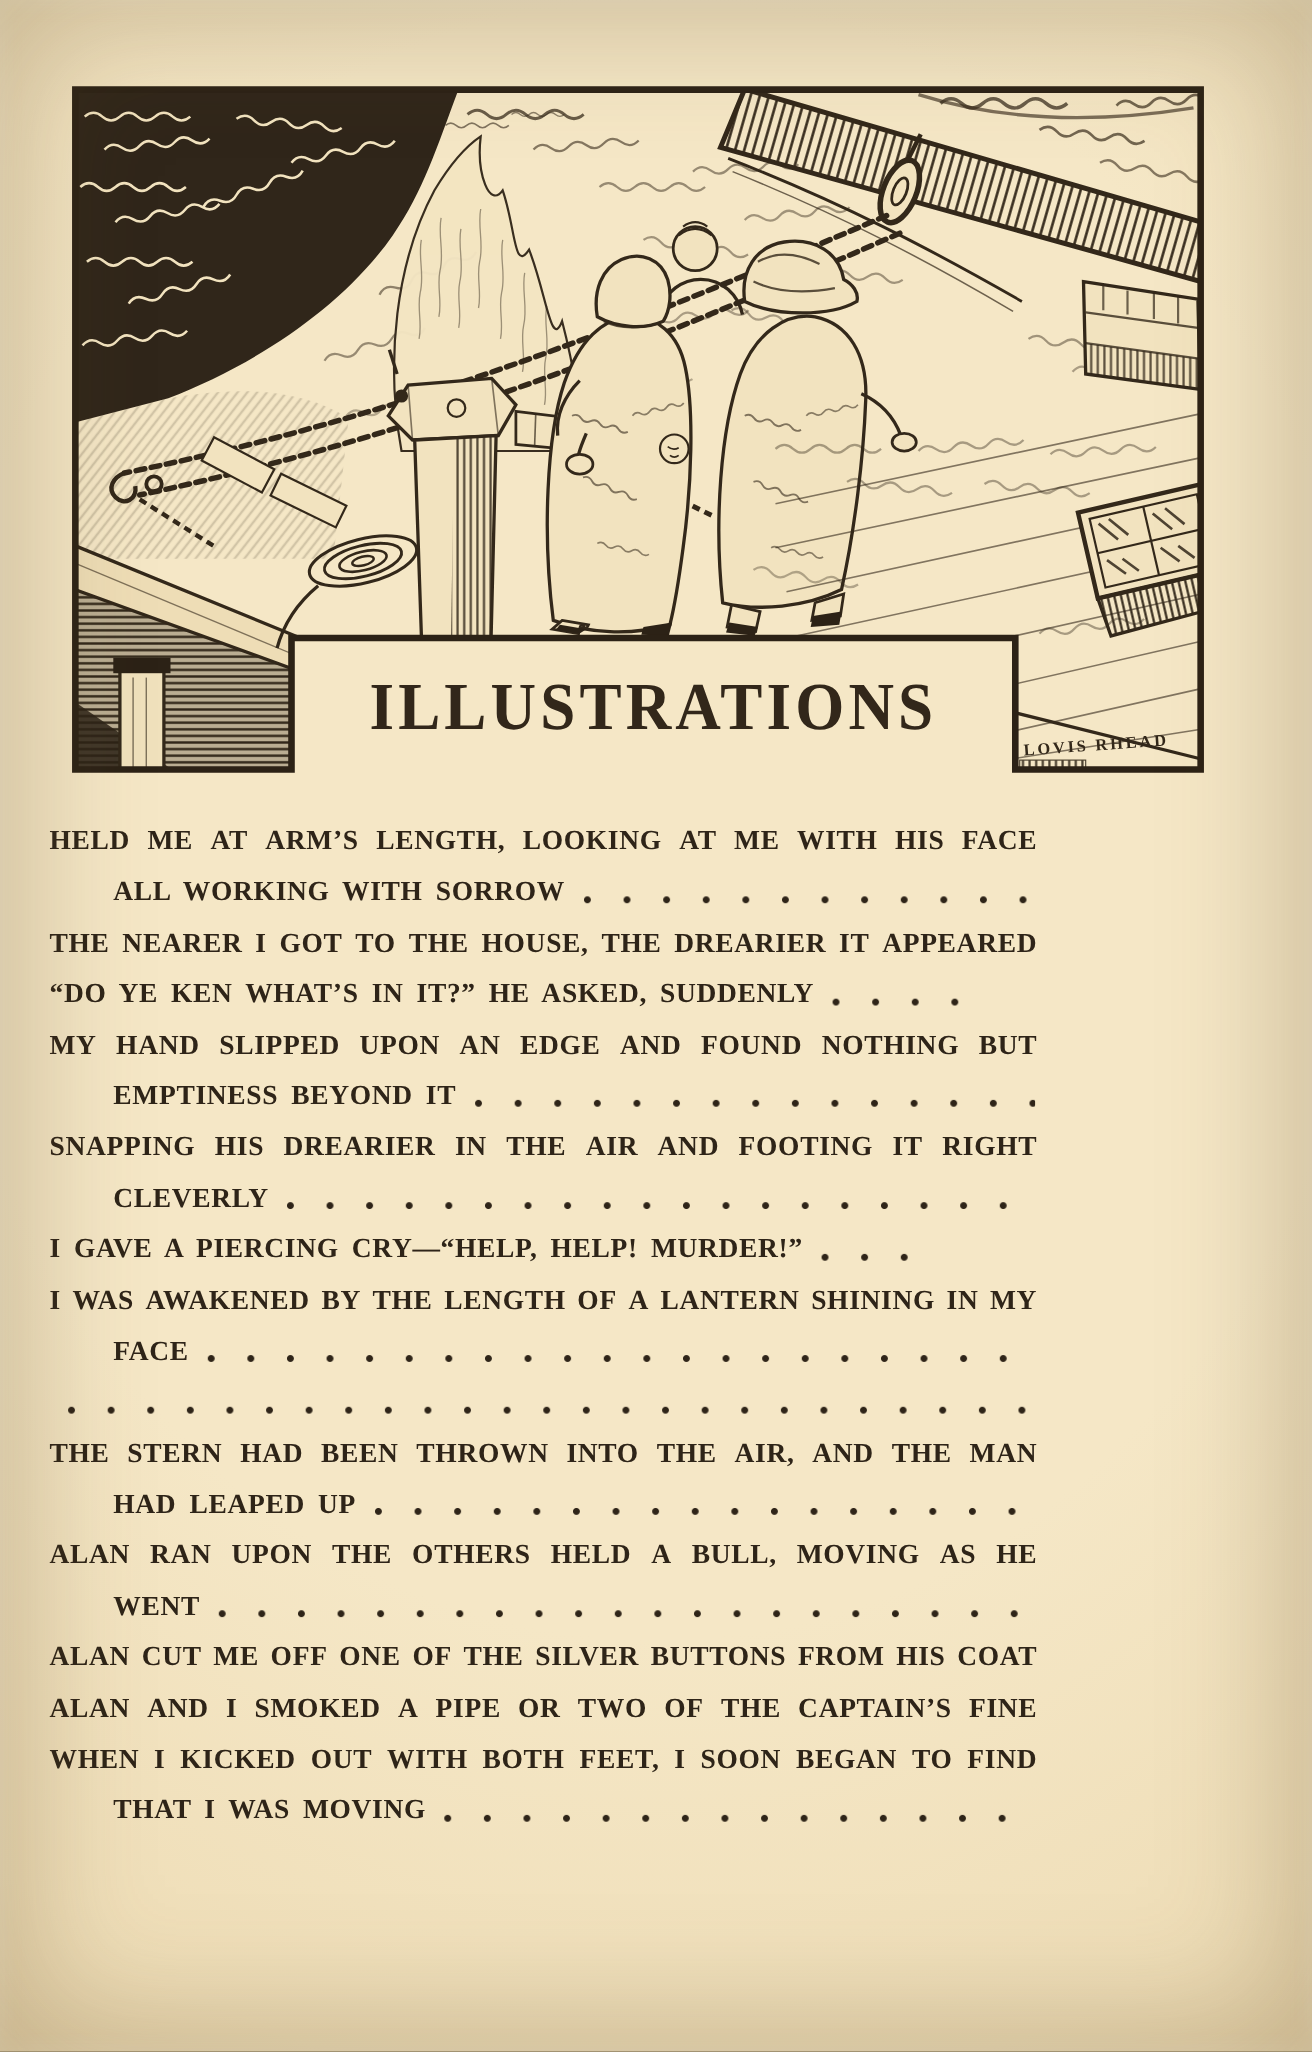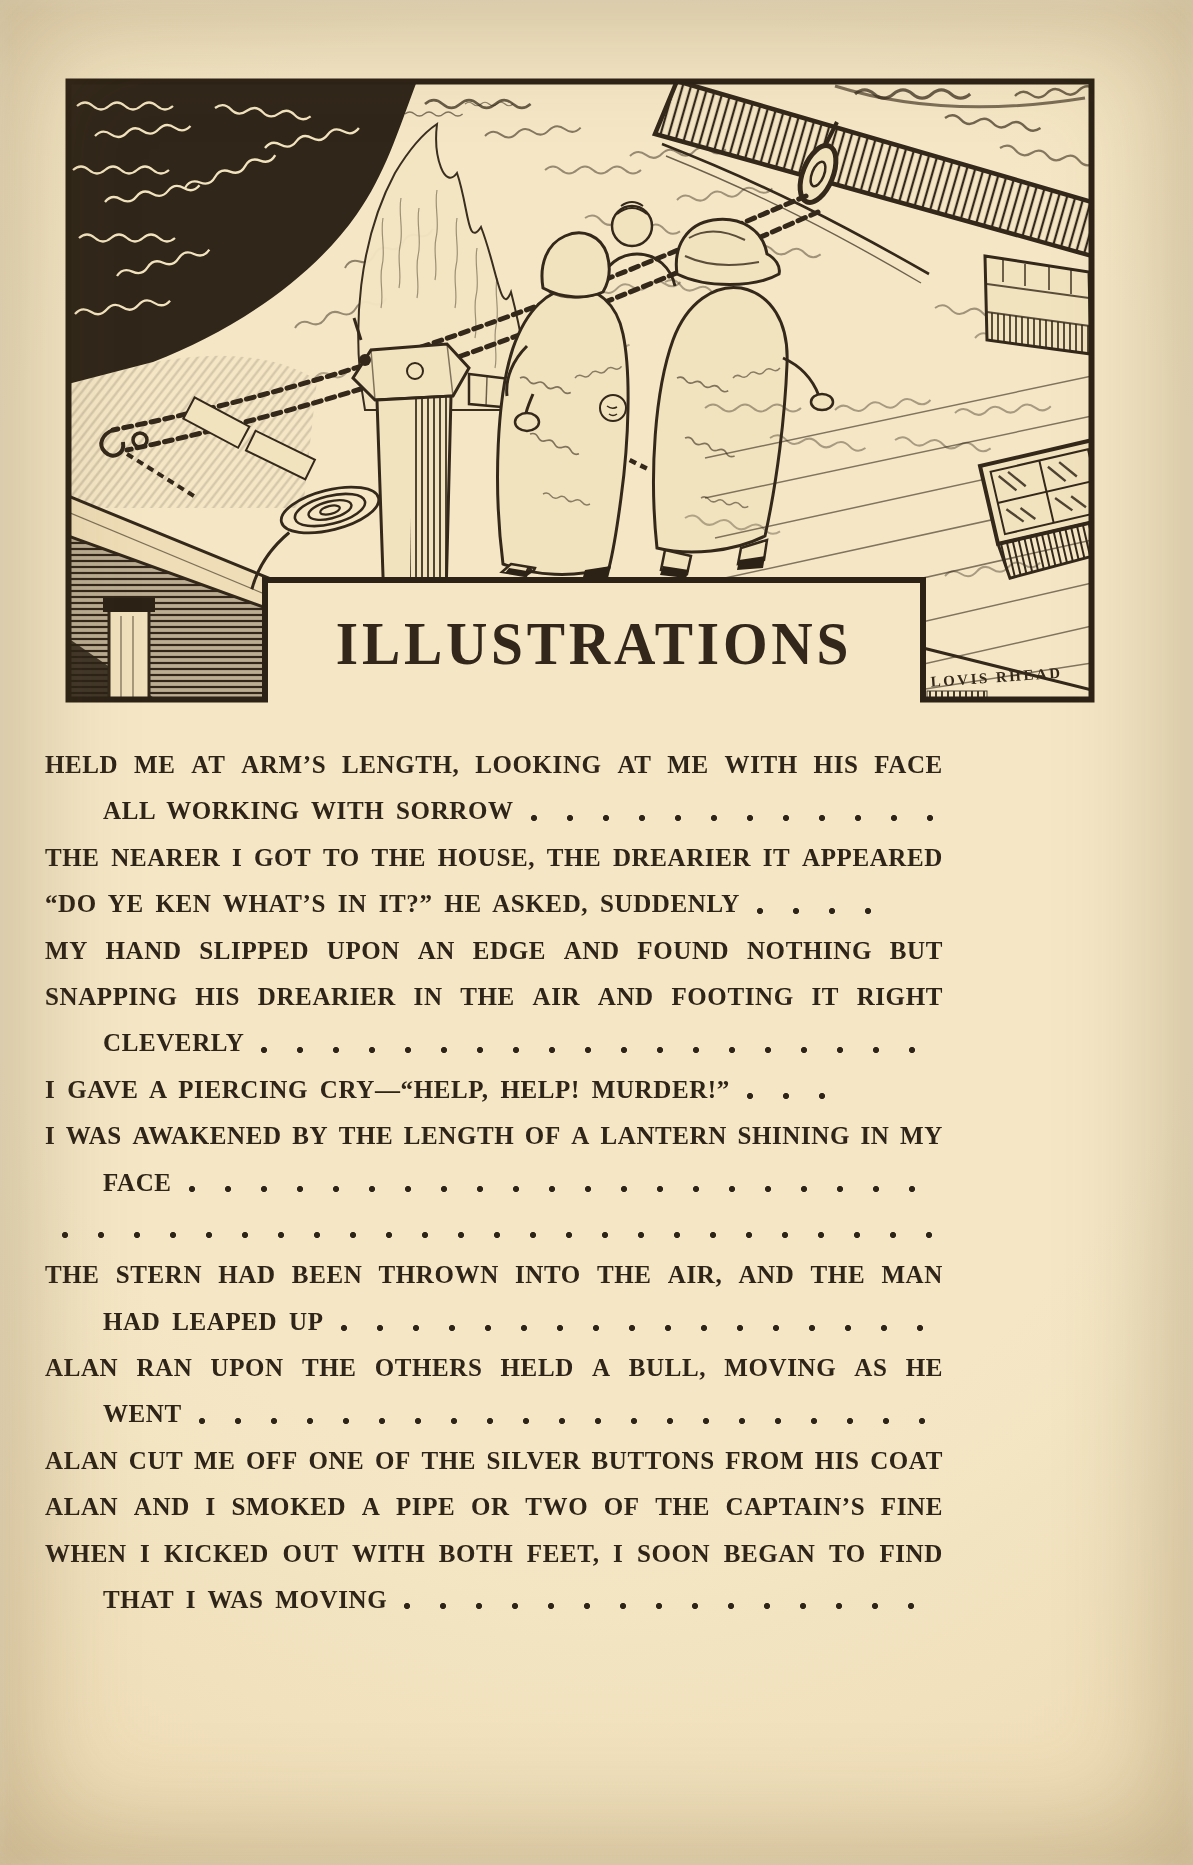--- a/index.html
+++ b/index.html
@@ -294,20 +294,24 @@
       <div>
         <div class="entry-line">
           <span class="entry-text">“DO YE KEN WHAT’S IN IT?” HE ASKED, SUDDENLY</span>
           <span class="leader fixed" style="width: 160px;"></span>
         </div>
       </div>
       <div>
         <div class="entry-line">
           <span class="entry-text spread"><span>MY</span><span>HAND</span><span>SLIPPED</span><span>UPON</span><span>AN</span><span>EDGE</span><span>AND</span><span>FOUND</span><span>NOTHING</span><span>BUT</span></span>
         </div>
+        <div class="entry-line indent">
+          <span class="entry-text">EMPTINESS BEYOND IT</span>
+          <span class="leader"></span>
+        </div>
       </div>
       <div>
         <div class="entry-line">
           <span class="entry-text spread"><span>SNAPPING</span><span>HIS</span><span>DREARIER</span><span>IN</span><span>THE</span><span>AIR</span><span>AND</span><span>FOOTING</span><span>IT</span><span>RIGHT</span></span>
         </div>
         <div class="entry-line indent">
           <span class="entry-text">CLEVERLY</span>
           <span class="leader"></span>
         </div>
       </div>

